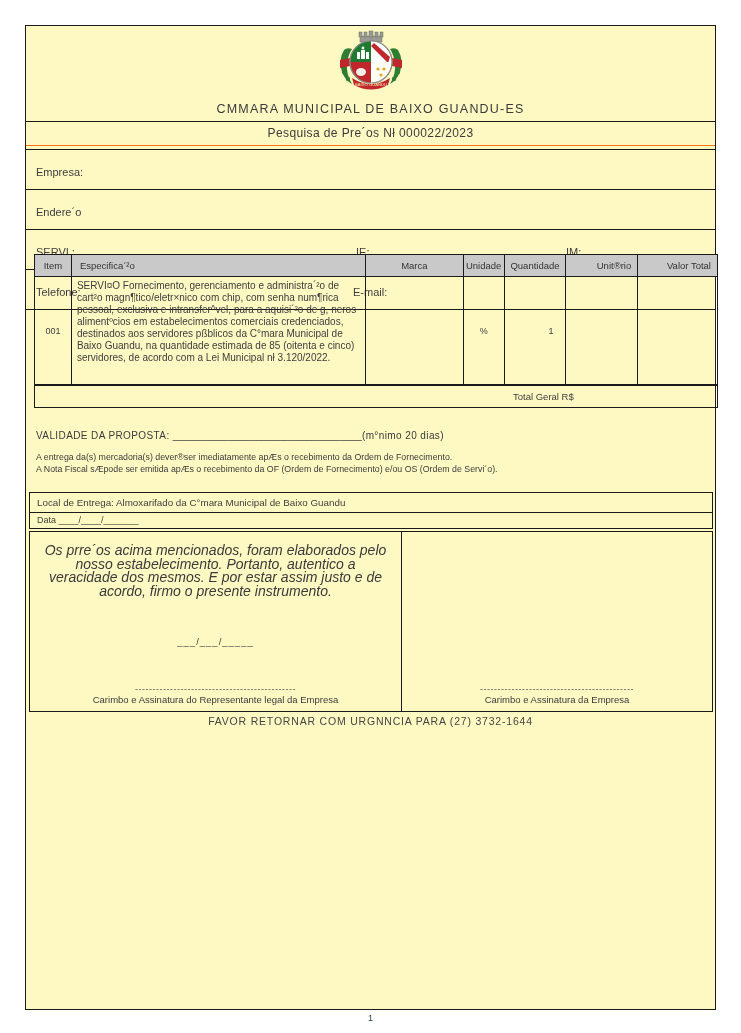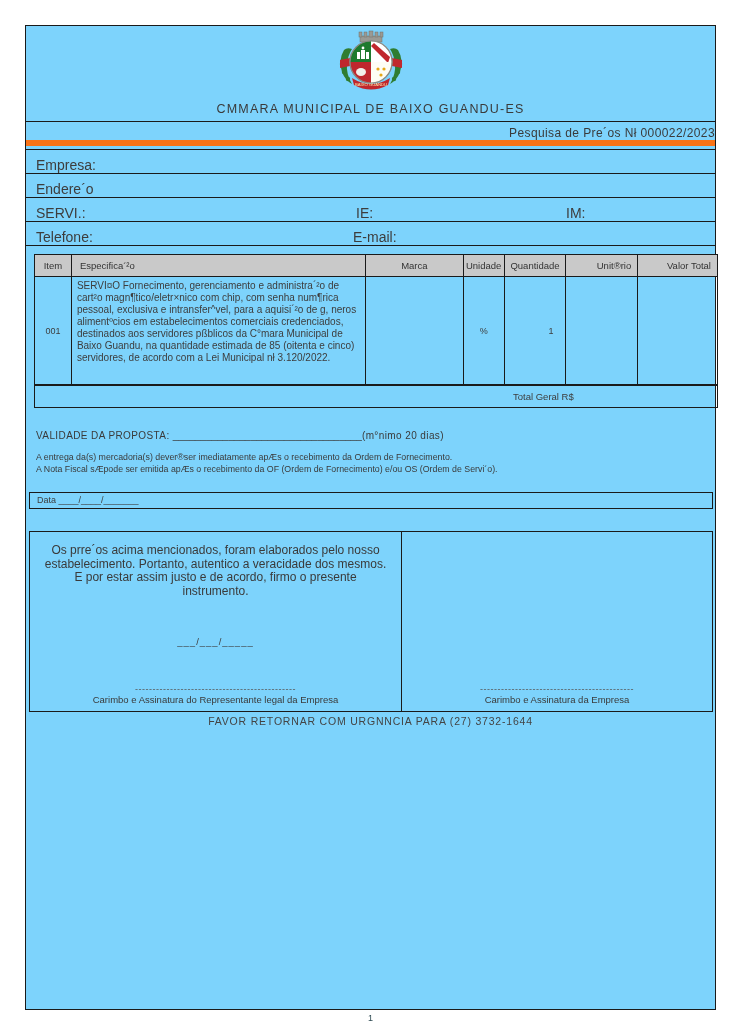--- a/index.html
+++ b/index.html
@@ -1,29 +1,29 @@
 <!DOCTYPE html>
 <html><head>
 <meta charset="utf-8">
 <style>
   * { margin:0; padding:0; box-sizing:border-box; }
   html,body { width:741px; height:1033px; background:#fff; font-family:"Liberation Sans", sans-serif; color:#3d3d3d; }
   #canvas { position:relative; width:741px; height:1033px; background:#fff; overflow:hidden; }
 
-  .frame { position:absolute; left:25px; top:25px; width:691px; height:985px; border:1px solid #1a1a1a; background:#7dd3fc; }
+  .frame { position:absolute; left:25px; top:25px; width:691px; height:985px; border:1px solid #1a1a1a; background:#fef9c3; }
 
   
   .hdr { position:relative; height:96px; border-bottom:1px solid #1a1a1a; }
   .logo-wrap { position:absolute; top:4px; left:0; width:100%; display:flex; justify-content:center; }
   .org-name { position:absolute; bottom:5px; width:100%; text-align:center; font-size:12.5px; letter-spacing:1.2px; color:#3a3a3a; }
-  .doc-title-row { height:24px; border-bottom:6px solid #f97316; text-align:right; line-height:23px; font-size:12px; letter-spacing:.4px; color:#3a3a3a; }
+  .doc-title-row { height:24px; border-bottom:1px solid #f97316; text-align:center; line-height:23px; font-size:12px; letter-spacing:.4px; color:#3a3a3a; }
 
   
   .form-sec { margin-top:3px; border-top:1px solid #1a1a1a; }
-  .form-row { height:24px; border-bottom:1px solid #1a1a1a; display:flex; align-items:flex-end; font-size:14px; }
+  .form-row { height:24px; border-bottom:1px solid #1a1a1a; display:flex; align-items:flex-start; font-size:11px;margin-top:16px; }
   .form-row .lbl { padding-left:10px; }
   .pos-ie  { position:absolute; left:330px; } .pos-im { position:absolute; left:540px; }
   .pos-mail{ position:absolute; left:327px; }
   .rel { position:relative; }
 
   
   .items { position:absolute; left:8px; top:228px; width:684px; border:1px solid #1a1a1a; font-size:9px; }
   .t-row { display:flex; }
   .t-head { height:22px; background:#c9c9c9; border-bottom:1px solid #1a1a1a; }
   .t-body { height:107px; }
@@ -48,21 +48,21 @@
 
   
   .delivery { position:absolute; left:3px; top:466px; width:684px; border:1px solid #1a1a1a; }
   .dl-row1 { height:20px; border-bottom:1px solid #1a1a1a; line-height:19px; padding-left:7px; font-size:9.8px; }
   .dl-row2 { height:15px; line-height:14px; padding-left:7px; font-size:9px; }
 
   
   .sig-box { position:absolute; left:3px; top:505px; width:684px; height:181px; border:1px solid #1a1a1a; display:flex; }
   .sig-left { width:372px; border-right:1px solid #1a1a1a; position:relative; }
   .sig-right { flex:1; position:relative; }
-  .decl { padding:12px 12px 0 12px; text-align:center; font-size:12px; line-height:13.5px; color:#3a3a3a; }
+  .decl { padding:12px 12px 0 12px; text-align:center; font-size:14px; line-height:13.5px; color:#3a3a3a;font-style:italic; }
   .decl-date { position:absolute; top:88px; width:100%; text-align:center; font-size:9.5px; letter-spacing:1px;margin-top:16px; }
   .sig-caption { position:absolute; bottom:6px; width:100%; text-align:center; font-size:9.5px; color:#3a3a3a; }
   .dash-line { display:block; font-size:9px; letter-spacing:.5px; line-height:9px; color:#555; }
 
   .favor { position:absolute; top:689px; width:100%; text-align:center; font-size:10.5px; letter-spacing:.8px; color:#444; }
 
   .page-num { position:absolute; top:1013px; left:0; width:741px; text-align:center; font-size:9px; color:#2e4a52; }
 </style>
 </head>
 <body>
@@ -180,20 +180,21 @@
     </div>
 
     <div class="validade">
       <span>VALIDADE DA PROPOSTA:</span>
       <span class="blank">__________________________________</span><span>(m°nimo 20 dias)</span>
     </div>
     <div class="note n1">A entrega da(s) mercadoria(s) dever®ser imediatamente apÆs o recebimento da Ordem de Fornecimento.</div>
     <div class="note n2">A Nota Fiscal sÆpode ser emitida apÆs o recebimento da OF (Ordem de Fornecimento) e/ou OS (Ordem de Servi´o).</div>
 
     <div class="delivery">
+      <div class="dl-row1">Local de Entrega: Almoxarifado da C°mara Municipal de Baixo Guandu</div>
       <div class="dl-row2">Data ____/____/_______</div>
     </div>
 
     <div class="sig-box">
       <div class="sig-left">
         <div class="decl">Os prre´os acima mencionados, foram elaborados pelo nosso estabelecimento. Portanto, autentico a veracidade dos mesmos. E por estar assim justo e de acordo, firmo o presente instrumento.</div>
         <div class="decl-date">___/___/_____</div>
         <div class="sig-caption">
           <span class="dash-line">----------------------------------------------</span>
           <span>Carimbo e Assinatura do Representante legal da Empresa</span>

